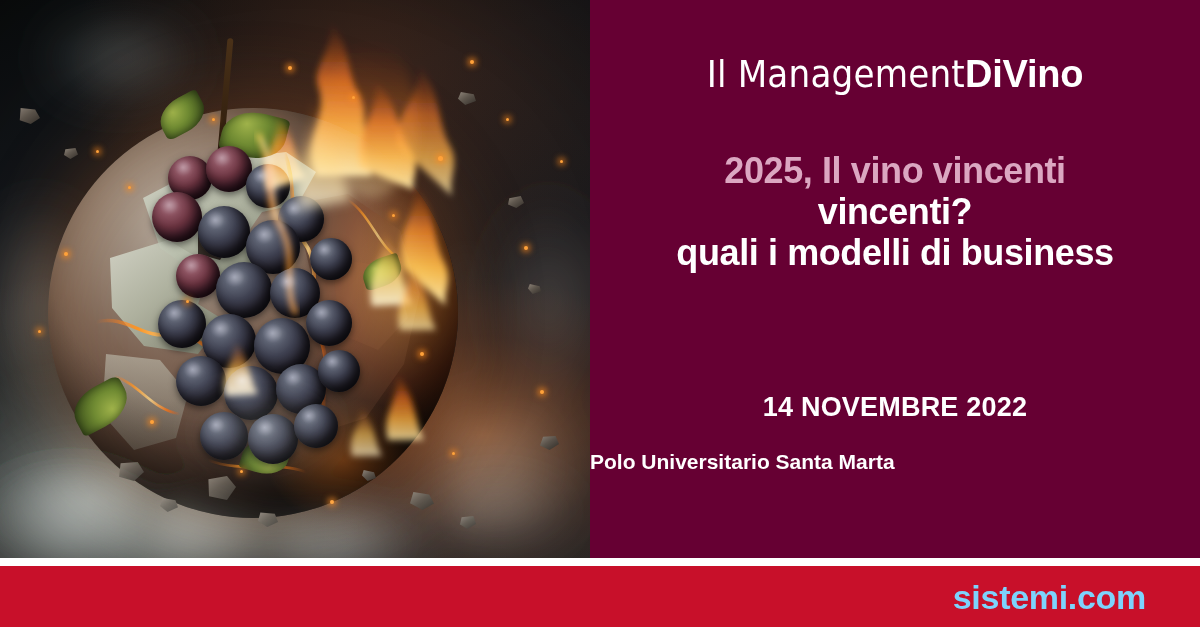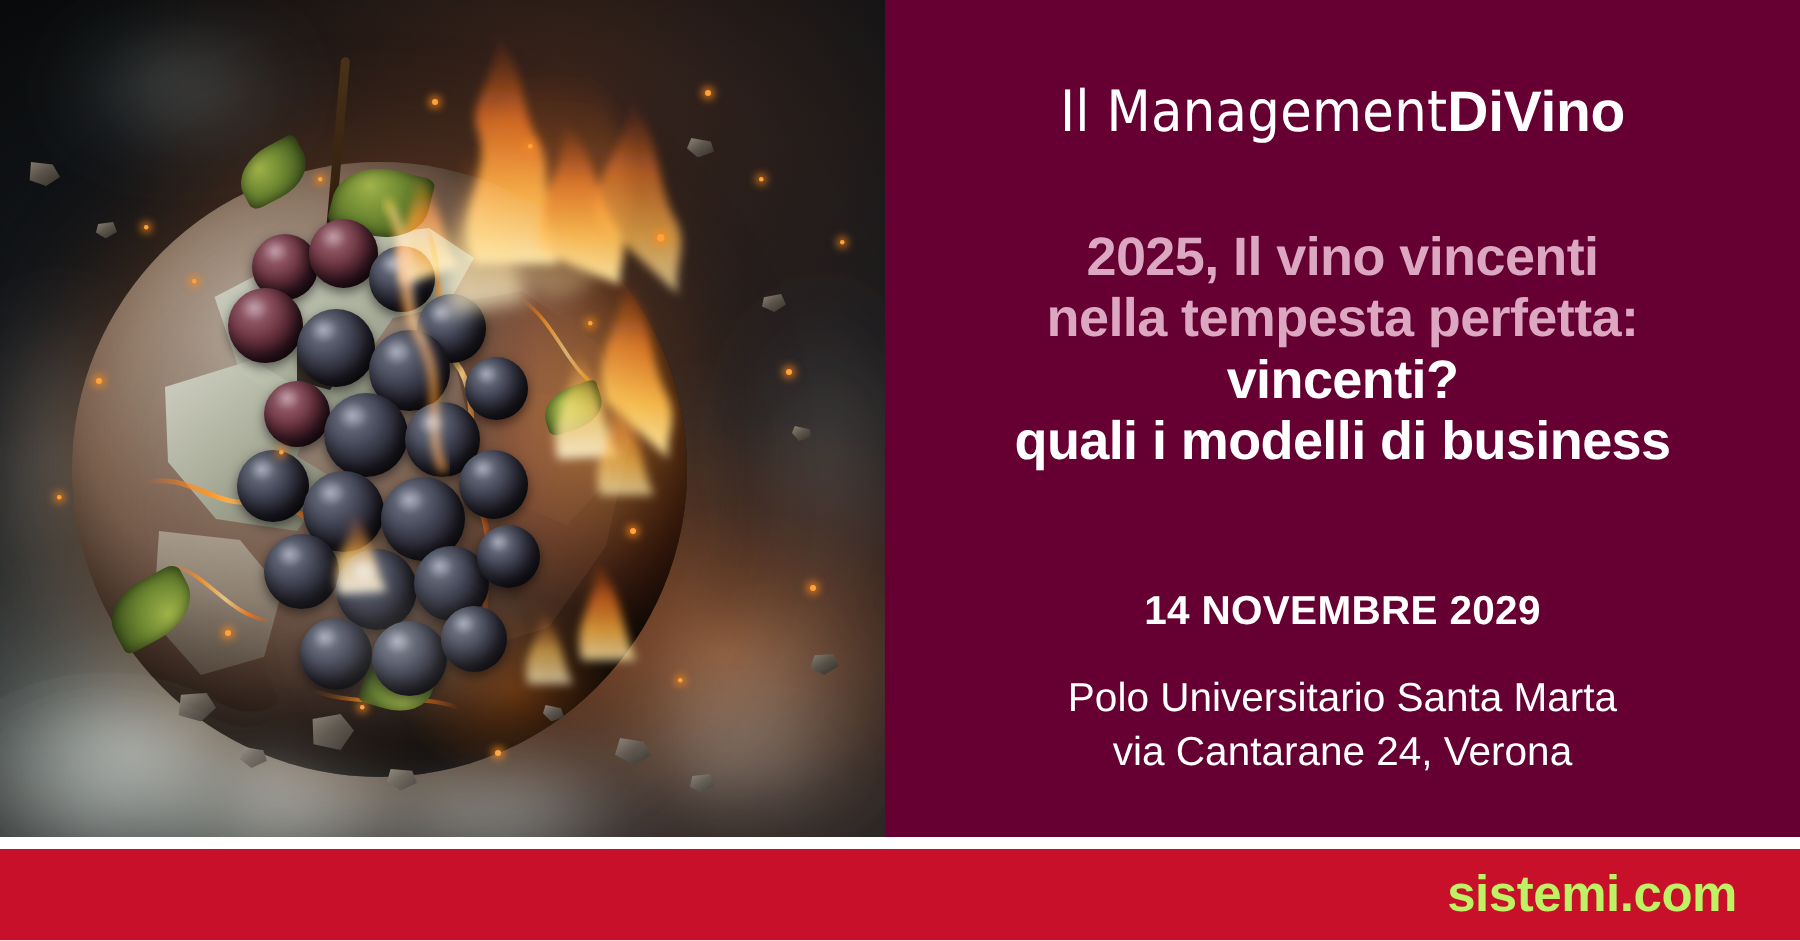--- a/index.html
+++ b/index.html
@@ -119,34 +119,34 @@
   .headline .pink { color:#dba7c1; display:block; }
   .headline .white { color:#ffffff; display:block; }
 
   .event-date {
     position:absolute; left:0; right:0; top:392px;
     text-align:center; color:#ffffff;
     font-size:27px; font-weight:700; letter-spacing:.2px;
   }
   .venue {
     position:absolute; left:0; right:0; top:448px;
-    text-align:center; color:#ffffff;
-    font-size:27px; font-weight:400; line-height:1.32;
+    color:#ffffff;
+    font-size:21px; font-weight:700; line-height:1.32;
   }
   .venue span { display:block; }
 
   
   .gap { position:absolute; left:0; top:558px; width:1200px; height:8px; background:#ffffff; }
   .redbar {
     position:absolute; left:0; top:566px; width:1200px; height:61px;
     background:#c8102a;
   }
   .redbar .site {
-    position:absolute; right:42px; top:50%; transform:translateY(-50%);
-    color:#bef264; font-size:34px; font-weight:700; letter-spacing:-.3px;
+    position:absolute; right:54px; top:50%; transform:translateY(-50%);
+    color:#7dd3fc; font-size:34px; font-weight:700; letter-spacing:-.3px;
   }
 </style>
 </head>
 <body>
 
 <div class="poster">
 
   <div class="hero">
 
     <div class="hero-layer bg-base"></div>
@@ -392,30 +392,28 @@
   </div>
 
   <div class="panel">
 
     <div class="brand">
       <span class="thin">Il Management</span><span class="bold">DiVino</span>
     </div>
 
     <div class="headline">
       <span class="pink">2025, Il vino vincenti</span>
-      <span class="pink">nella tempesta perfetta:</span>
       <span class="white">vincenti?</span>
       <span class="white">quali i modelli di business</span>
     </div>
 
-    <div class="event-date">14 NOVEMBRE 2029</div>
+    <div class="event-date">14 NOVEMBRE 2022</div>
 
     <div class="venue">
       <span>Polo Universitario Santa Marta</span>
-      <span>via Cantarane 24, Verona</span>
     </div>
   </div>
 
   <div class="gap"></div>
   <div class="redbar">
     <span class="site">sistemi.com</span>
   </div>
 
 </div>
 

